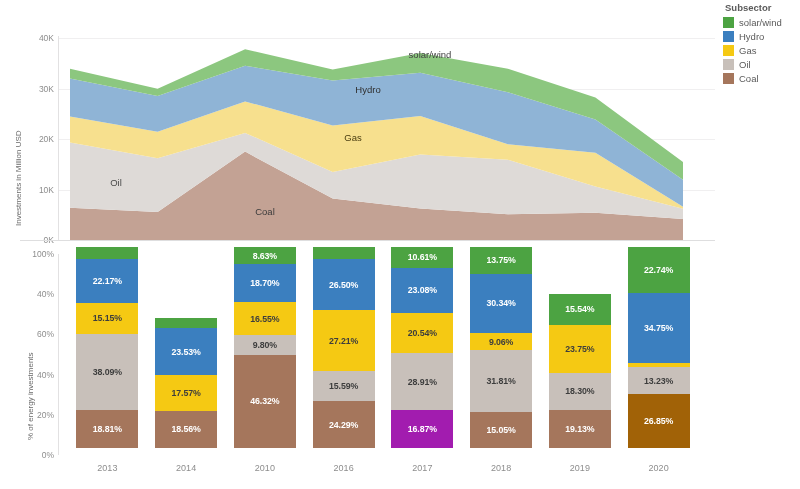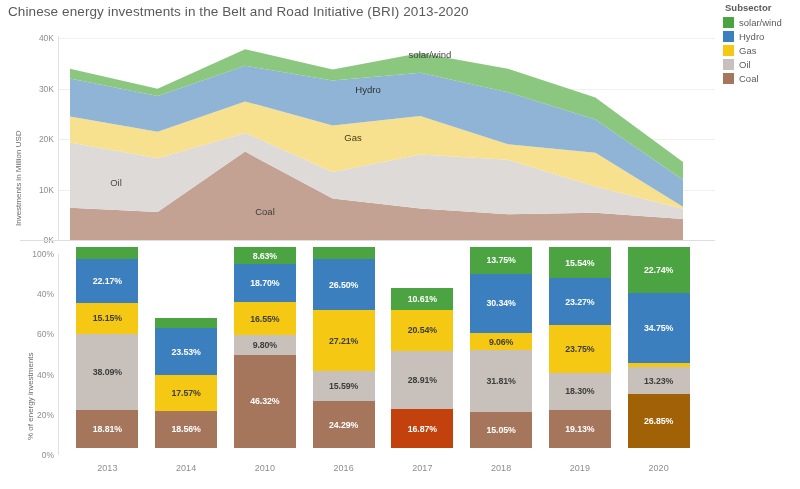--- a/index.html
+++ b/index.html
@@ -124,21 +124,20 @@
     font-weight: bold;
     white-space: nowrap;
     letter-spacing: -0.1px;
   }
 </style>
 </head>
 <body>
 
 <div id="viz">
 
-  <div class="title">Chinese energy investments in the Belt and Road Initiative (BRI) 2013-2020</div>
 
   <div class="legend">
     <div class="legend-title">Subsector</div>
     <div id="legend-items">
         <div class="legend-item">
           <span class="legend-swatch" style="background: rgb(76, 163, 66);"></span>
           <span class="legend-label">solar/wind</span>
         </div>
         <div class="legend-item">
           <span class="legend-swatch" style="background: rgb(59, 127, 191);"></span>
@@ -257,28 +256,31 @@
           </div>
           <div class="bar-seg" style="height: 64px; background: rgb(245, 201, 19);">
             <span style="color: rgb(61, 61, 61);">27.21%</span>
           </div>
           <div class="bar-seg" style="height: 53.265px; background: rgb(59, 127, 191);">
             <span style="color: rgb(255, 255, 255);">26.50%</span>
           </div>
           <div class="bar-seg" style="height: 12.8841px; background: rgb(76, 163, 66);"></div>
         </div>
         <div class="bar-group" style="left: 391.375px; width: 62px; height: 201px; bottom: 7px;">
-          <div class="bar-seg" style="height: 39px; background: #c2410c;">
+          <div class="bar-seg" style="height: 39px; background: #a21caf;">
             <span style="color: rgb(255, 255, 255);">16.87%</span>
           </div>
           <div class="bar-seg" style="height: 58.1091px; background: rgb(200, 192, 186);">
             <span style="color: rgb(61, 61, 61);">28.91%</span>
           </div>
           <div class="bar-seg" style="height: 41.2854px; background: rgb(245, 201, 19);">
             <span style="color: rgb(61, 61, 61);">20.54%</span>
+          </div>
+          <div class="bar-seg" style="height: 46.3908px; background: rgb(59, 127, 191);">
+            <span style="color: rgb(255, 255, 255);">23.08%</span>
           </div>
           <div class="bar-seg" style="height: 21.3261px; background: rgb(76, 163, 66);">
             <span style="color: rgb(255, 255, 255);">10.61%</span>
           </div>
         </div>
         <div class="bar-group" style="left: 470.125px; width: 62px; height: 201px; bottom: 7px;">
           <div class="bar-seg" style="height: 37px; background: rgb(165, 118, 92);">
             <span style="color: rgb(255, 255, 255);">15.05%</span>
           </div>
           <div class="bar-seg" style="height: 63.9381px; background: rgb(200, 192, 186);">
@@ -296,23 +298,20 @@
         </div>
         <div class="bar-group" style="left: 548.875px; width: 62px; height: 201px; bottom: 7px;">
           <div class="bar-seg" style="height: 38.4513px; background: rgb(165, 118, 92);">
             <span style="color: rgb(255, 255, 255);">19.13%</span>
           </div>
           <div class="bar-seg" style="height: 36.783px; background: rgb(200, 192, 186);">
             <span style="color: rgb(61, 61, 61);">18.30%</span>
           </div>
           <div class="bar-seg" style="height: 47.7375px; background: rgb(245, 201, 19);">
             <span style="color: rgb(61, 61, 61);">23.75%</span>
-          </div>
-          <div class="bar-seg" style="height: 46.7727px; background: rgb(59, 127, 191);">
-            <span style="color: rgb(255, 255, 255);">23.27%</span>
           </div>
           <div class="bar-seg" style="height: 31.2354px; background: rgb(76, 163, 66);">
             <span style="color: rgb(255, 255, 255);">15.54%</span>
           </div>
         </div>
         <div class="bar-group" style="left: 627.625px; width: 62px; height: 201px; bottom: 7px;">
           <div class="bar-seg" style="height: 53.9685px; background: #a16207;">
             <span style="color: rgb(255, 255, 255);">26.85%</span>
           </div>
           <div class="bar-seg" style="height: 26.5923px; background: rgb(200, 192, 186);">

